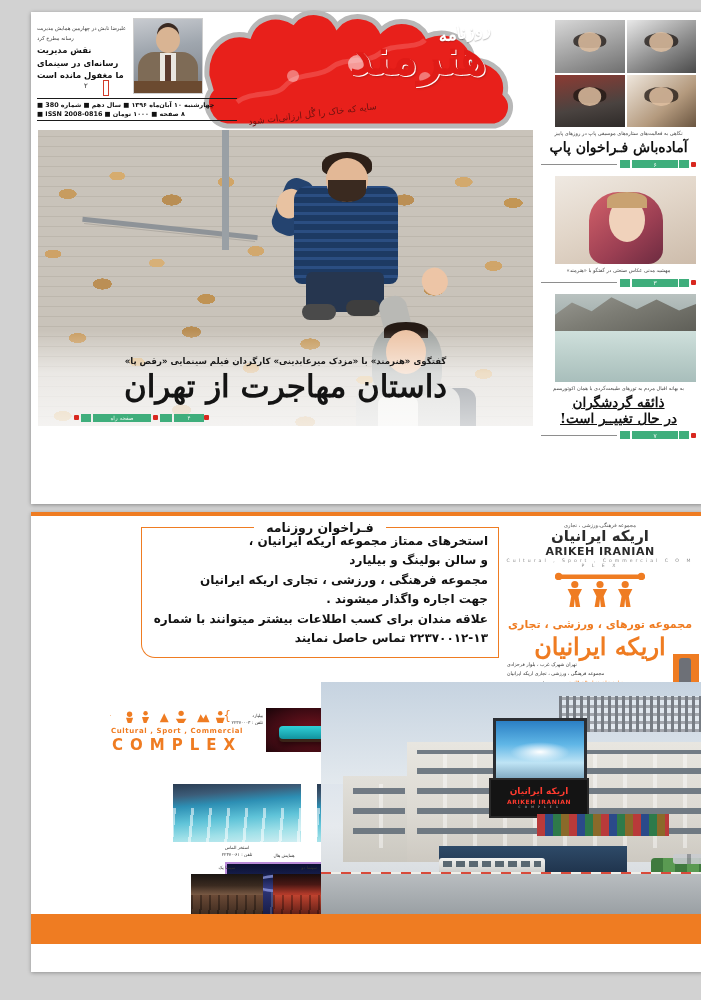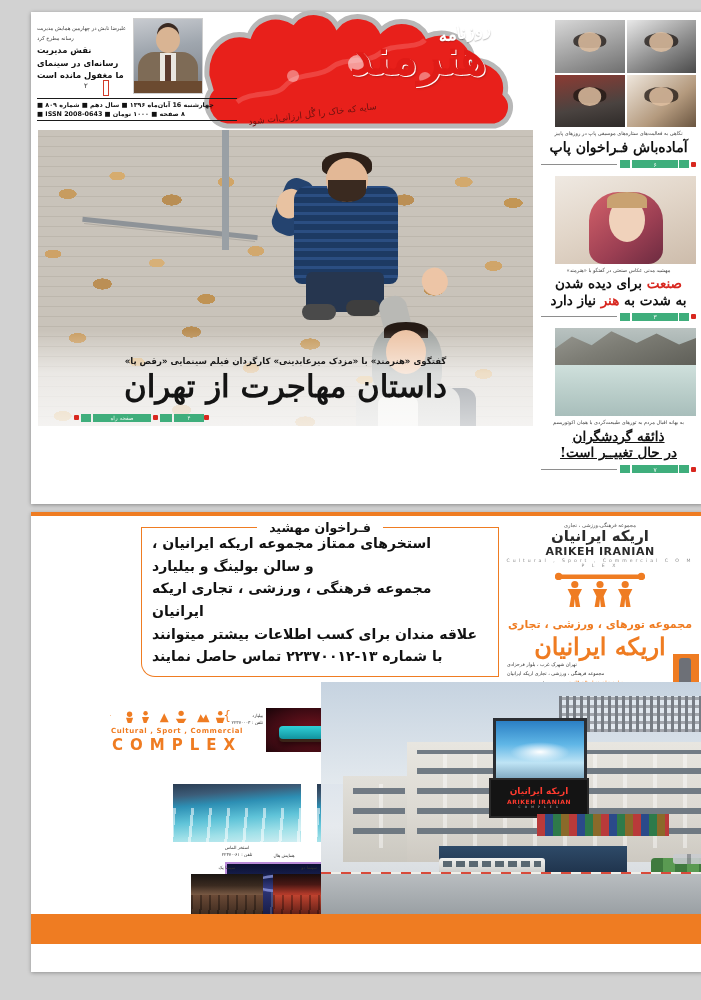--- a/index.html
+++ b/index.html
@@ -198,21 +198,21 @@
   .ad-web{color:#ef7c22;font-weight:bold;font-size:5.6px !important;letter-spacing:.2px;}
   .ad-stat{position:absolute;right:4px;top:142px;width:26px;height:44px;background:#ef7c22;}
   .ad-stat .fig{position:absolute;left:6px;top:4px;width:12px;height:36px;background:#6d7077;border-radius:3px;}
 
   
   .ad-body{position:absolute;right:204px;top:16px;width:358px;border:1.6px solid #ef7c22;
       border-radius:0 0 0 14px;border-top:none;padding:4px 10px 8px;box-sizing:border-box;}
   .ad-title-row{position:absolute;right:204px;top:8px;width:358px;display:flex;align-items:center;gap:6px;}
   .ad-title-row .ln{flex:1 1 auto;height:1.6px;background:#ef7c22;}
   .ad-title{font-size:12.5px;font-weight:bold;color:#111;letter-spacing:2px;white-space:nowrap;padding:0 6px;background:#fff;}
-  .ad-line{font-size:14px;font-weight:bold;color:#111;text-align:left;line-height:1.62;}
+  .ad-line{font-size:12px;font-weight:bold;color:#111;text-align:right;line-height:1.62;}
 
   
   .cx{position:absolute;right:448px;top:196px;width:156px;text-align:center;}
   .cx-icons{height:16px;}
   .cx-icons svg{height:16px;display:block;margin:0 auto;}
   .cx-sub{font-size:7px;color:#ef7c22;letter-spacing:.6px;margin-top:3px;font-weight:bold;}
   .cx-main{font-size:15px;color:#ef7c22;letter-spacing:7px;font-weight:bold;margin-top:1px;}
 
   
   .ph{position:absolute;overflow:hidden;background:#777;}
@@ -325,22 +325,22 @@
               <div class="hp-desk"></div>
           </div>
           <div class="hdr-kicker">علیرضا تابش در چهارمین همایش مدیریت رسانه مطرح کرد</div>
           <div class="hdr-teaser">نقش مدیریت رسانه‌ای در سینمای ما مغفول مانده است</div>
           <div class="hdr-pagebox">
             <span class="brk l"></span>
               <span class="brk r"></span>
             <span>۲</span>
           </div>
           <div class="hdr-rule"></div>
-          <div class="hdr-line l1">چهارشنبه 16 آبان‌ماه ۱۳۹۶ ■ سال دهم ■ شماره ۸۰۹ ■</div>
-          <div class="hdr-line l2">۸ صفحه ■ ۱۰۰۰ تومان ■ ISSN 2008-0643 ■</div>
+          <div class="hdr-line l1">چهارشنبه ۱۰ آبان‌ماه ۱۳۹۶ ■ سال دهم ■ شماره 380 ■</div>
+          <div class="hdr-line l2">۸ صفحه ■ ۱۰۰۰ تومان ■ ISSN 2008-0816 ■</div>
           <div class="hdr-underline"></div>
         </div>
       </div>
 
       <div class="sidebar">
 
         <div class="side-art">
           <div class="side-thumbgrid">
             <div class="thumb t-bw">
                 <div class="t-hair"></div>
@@ -370,24 +370,20 @@
           </div>
         </div>
 
         <div class="side-art">
           <div class="side-img img-portrait">
             <div class="ip-scarf"></div>
               <div class="ip-face"></div>
               <div class="ip-hair"></div>
           </div>
           <div class="side-cap">مهشید مدنی عکاس صنعتی در گفتگو با «هنرمند»</div>
-          <div class="side-head h2">
-            <span><em>صنعت</em><span> برای دیده شدن</span></span><br>
-            <span><span>به شدت به </span><em>هنر</em><span> نیاز دارد</span></span>
-          </div>
           <div class="pagebar">
             <span class="dot"></span>
             <span class="gseg"></span>
             <span class="gbar">۳</span>
             <span class="gseg"></span>
             <span class="tail"></span>
           </div>
         </div>
 
         <div class="side-art">
@@ -490,27 +486,28 @@
       </div>
     <div class="ad-contact">
       <div>تهران شهرک غرب ، بلوار فرحزادی</div>
       <div>مجموعه فرهنگی ، ورزشی ، تجاری اریکه ایرانیان</div>
       <div><span class="ad-web">www.arikeh-iranian.ir</span>
            &nbsp;&nbsp;<span>تلفن : ۲۲۳۷۰۰۰۱-۵</span></div>
     </div>
 
     <div class="ad-title-row">
       <span class="ln"></span>
-      <span class="ad-title">فـراخوان مهشید</span>
+      <span class="ad-title">فـراخوان روزنامه</span>
       <span class="ln"></span>
     </div>
     <div class="ad-body">
       <div class="ad-line">استخرهای ممتاز مجموعه اریکه ایرانیان ،</div>
       <div class="ad-line">و سالن بولینگ و بیلیارد</div>
       <div class="ad-line">مجموعه فرهنگی ، ورزشی ، تجاری اریکه ایرانیان</div>
+      <div class="ad-line">جهت اجاره واگذار میشوند .</div>
       <div class="ad-line">علاقه مندان برای کسب اطلاعات بیشتر میتوانند با شماره ۱۳-۲۲۳۷۰۰۱۲ تماس حاصل  نمایند</div>
     </div>
 
     <div class="cx">
       <div class="cx-icons">
         <svg viewBox="0 0 150 18">
           <g fill="#ef7c22">
             <text x="2" y="14" font-size="13" font-family="DejaVu Sans">{</text>
             <circle cx="22" cy="7" r="3"></circle>
               <path d="M18 11h8l-2 6h-4z"></path>

